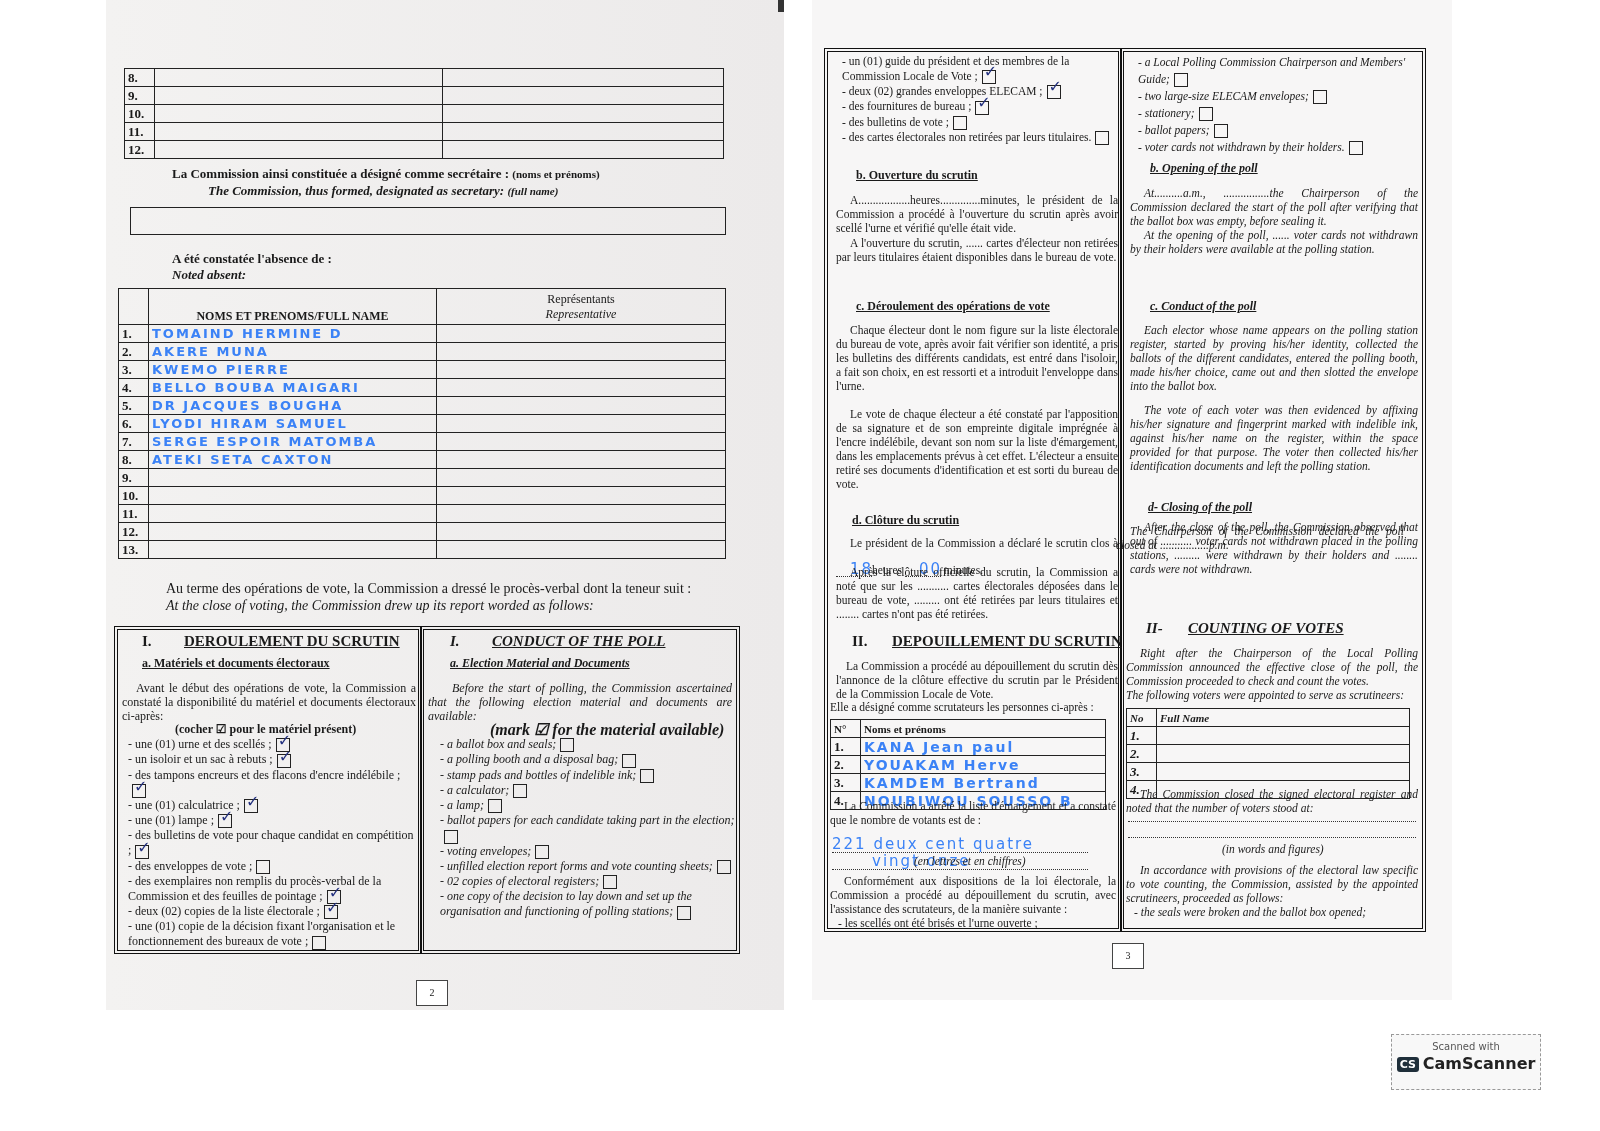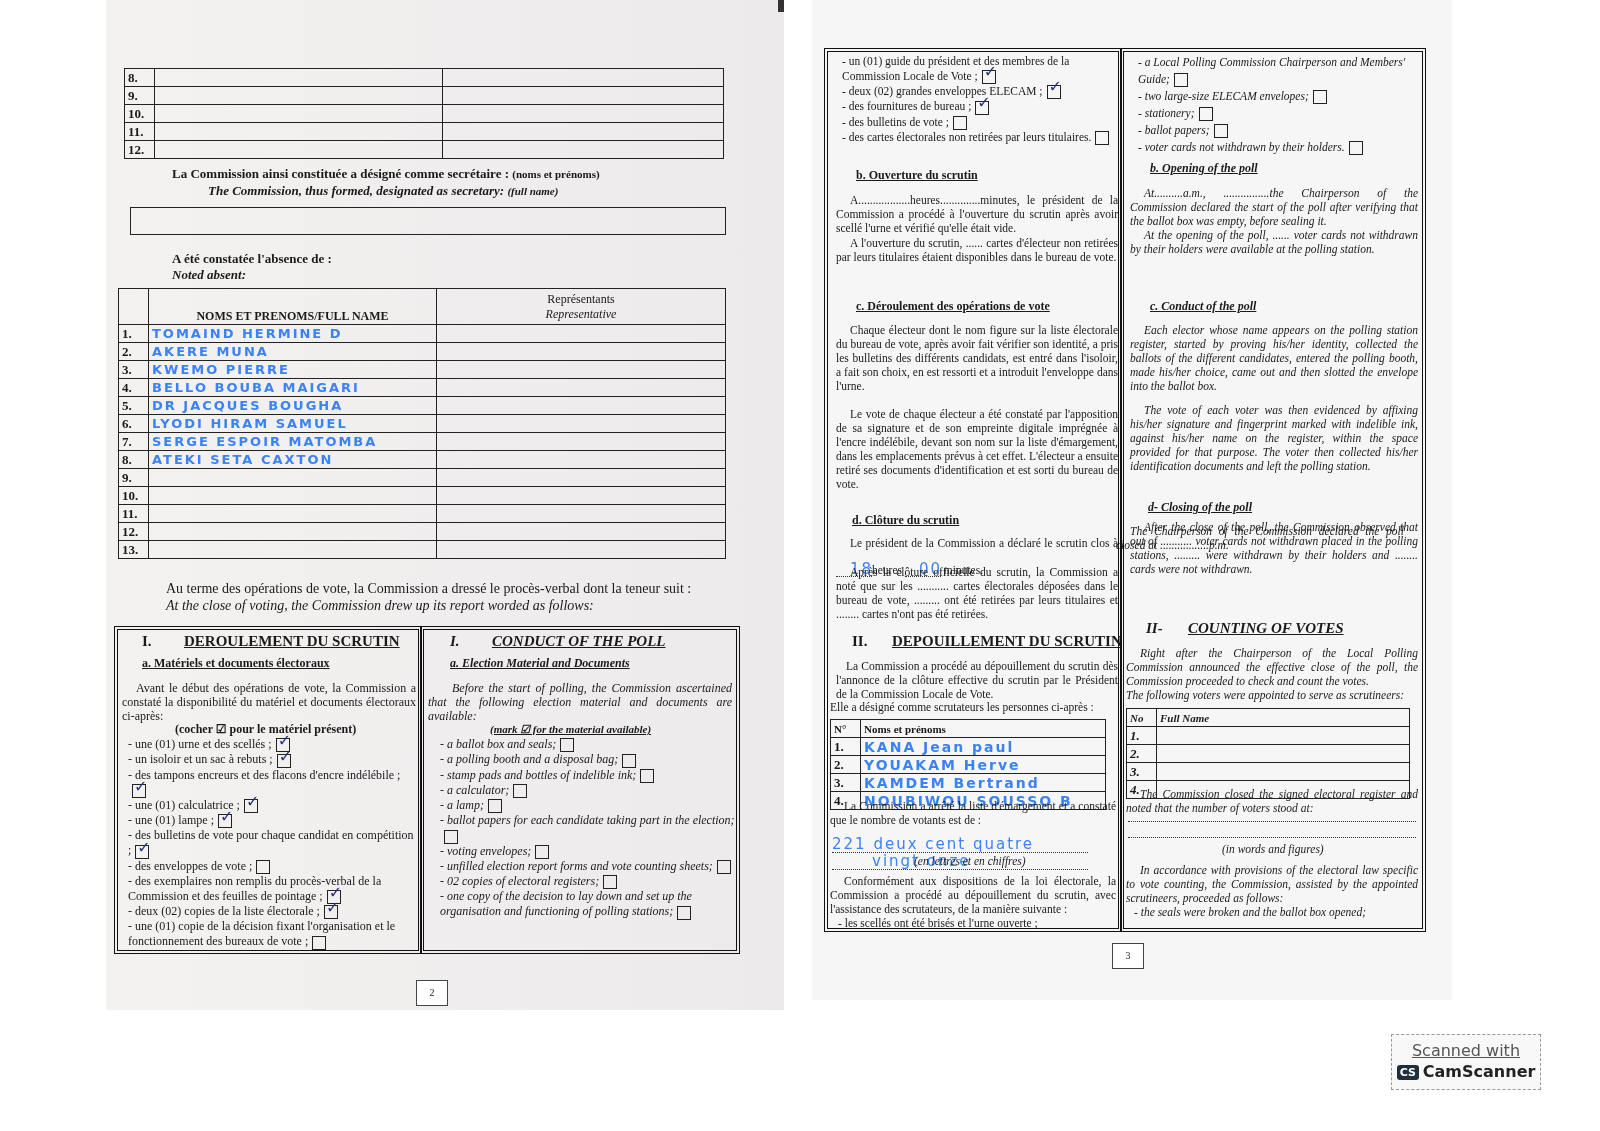--- a/index.html
+++ b/index.html
@@ -23,21 +23,21 @@
   .para.sm { font-size: 11.5px; }
   .chk { display: inline-block; width: 14px; height: 14px; border: 1.5px solid #222; vertical-align: middle; margin-left: 4px; position: relative; }
   .chk.on::after { content: "✓"; position: absolute; left: 1px; top: -6px; font-size: 16px; color: #23307e; font-family: "DejaVu Sans", sans-serif; }
   ul.items { list-style: none; position: absolute; font-size: 12px; line-height: 15px; }
   ul.items li { margin-bottom: 0px; }
   .h2 { font-size: 15px; font-weight: bold; }
   .pgnum { position: absolute; width: 32px; height: 26px; border: 1px solid #444; font-size: 10px; text-align: center; line-height: 24px; background:#fff;}
   .dots { border-bottom: 1px dotted #333; display: inline-block; }
   .cs-badge { position: absolute; left: 1391px; top: 1034px; width: 150px; height: 56px; border: 1px dashed #999; background: #f8f8f8;
               font-family: "DejaVu Sans", sans-serif; text-align: center; }
-  .cs-badge .l1 { font-size: 16px; color: #555; margin-top: 6px; text-decoration: underline; }
+  .cs-badge .l1 { font-size: 10px; color: #555; margin-top: 6px; }
   .cs-badge .l2 { font-size: 16px; color: #222; font-weight: bold; margin-top: 2px; }
   .cs-logo { display:inline-block; background:#1f2f3a; color:#fff; font-size:11px; padding:1px 3px; border-radius:3px; margin-right:4px; vertical-align: middle;}
 </style>
 </head>
 <body>
 
 <div class="page" id="page-left"></div>
 <div class="spine"></div>
 
 <table class="tbl" style="left:124px; top:68px; width:600px;">
@@ -184,21 +184,21 @@
   <li><span>- des enveloppes de vote ;</span><span class="chk"></span></li>
   <li><span>- des exemplaires non remplis du procès-verbal de la Commission et des feuilles de pointage ;</span><span class="chk on"></span></li>
   <li><span>- deux (02) copies de la liste électorale ;</span><span class="chk on"></span></li>
   <li><span>- une (01) copie de la décision fixant l'organisation et le fonctionnement des bureaux de vote ;</span><span class="chk"></span></li>
 </ul>
 
 <div class="t h2 i" style="left:450px; top:634px;">I.</div>
 <div class="t h2 i u" style="left:492px; top:634px;">CONDUCT OF THE POLL</div>
 <div class="t b i u" style="left:450px; top:656px; font-size:12px;">a.   Election Material and Documents</div>
 <div class="para i" style="left:428px; top:681px; width:304px; text-indent:24px;">Before the start of polling, the Commission ascertained that the following election material and documents are available:</div>
-<div class="t b i" style="left:490px; top:722px; font-size:11px;text-decoration:underline;">(mark ☑ for the material available)</div>
+<div class="t b i" style="left:490px; top:722px; font-size:16px;">(mark ☑ for the material available)</div>
 <ul class="items i" style="left:440px; top:737px; width:296px; white-space:normal;">
   <li><span>- a ballot box and seals;</span><span class="chk"></span></li>
   <li><span>- a polling booth and a disposal bag;</span><span class="chk"></span></li>
   <li><span>- stamp pads and bottles of indelible ink;</span><span class="chk"></span></li>
   <li><span>- a calculator;</span><span class="chk"></span></li>
   <li><span>- a lamp;</span><span class="chk"></span></li>
   <li><span>- ballot papers for each candidate taking part in the election;</span><span class="chk"></span></li>
   <li><span>- voting envelopes;</span><span class="chk"></span></li>
   <li><span>- unfilled election report forms and vote counting sheets;</span><span class="chk"></span></li>
   <li><span>- 02 copies of electoral registers;</span><span class="chk"></span></li>

